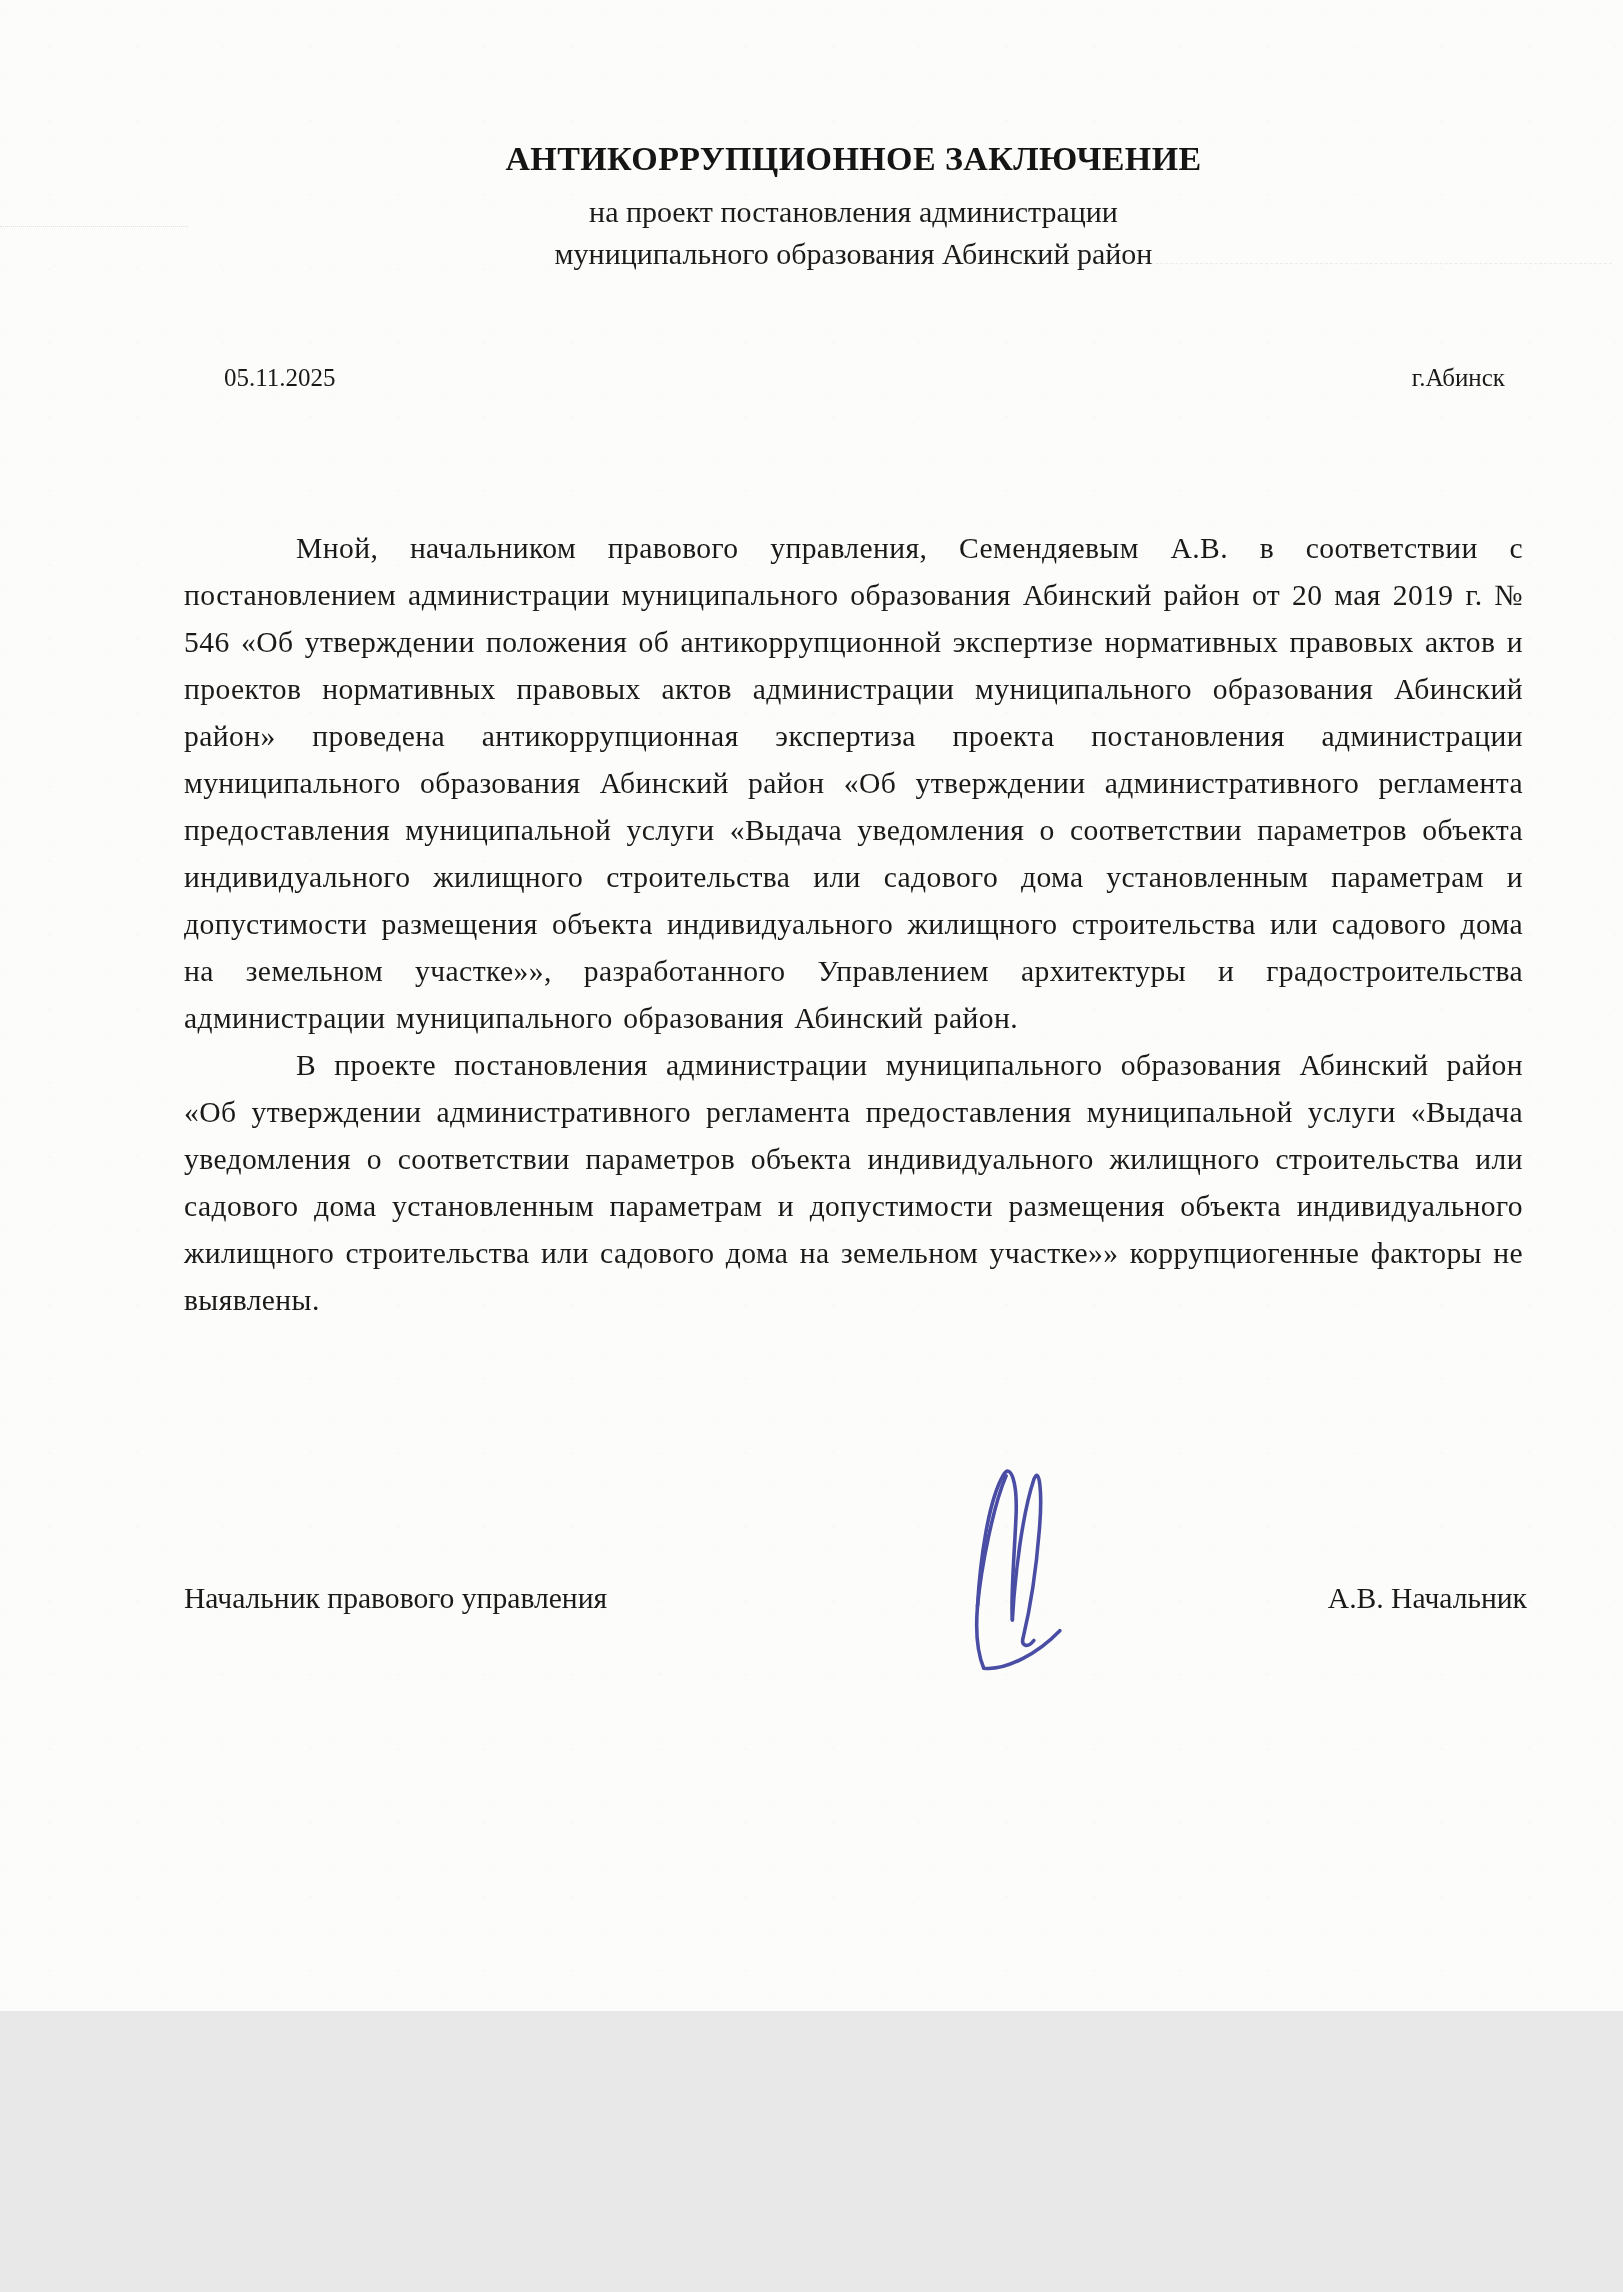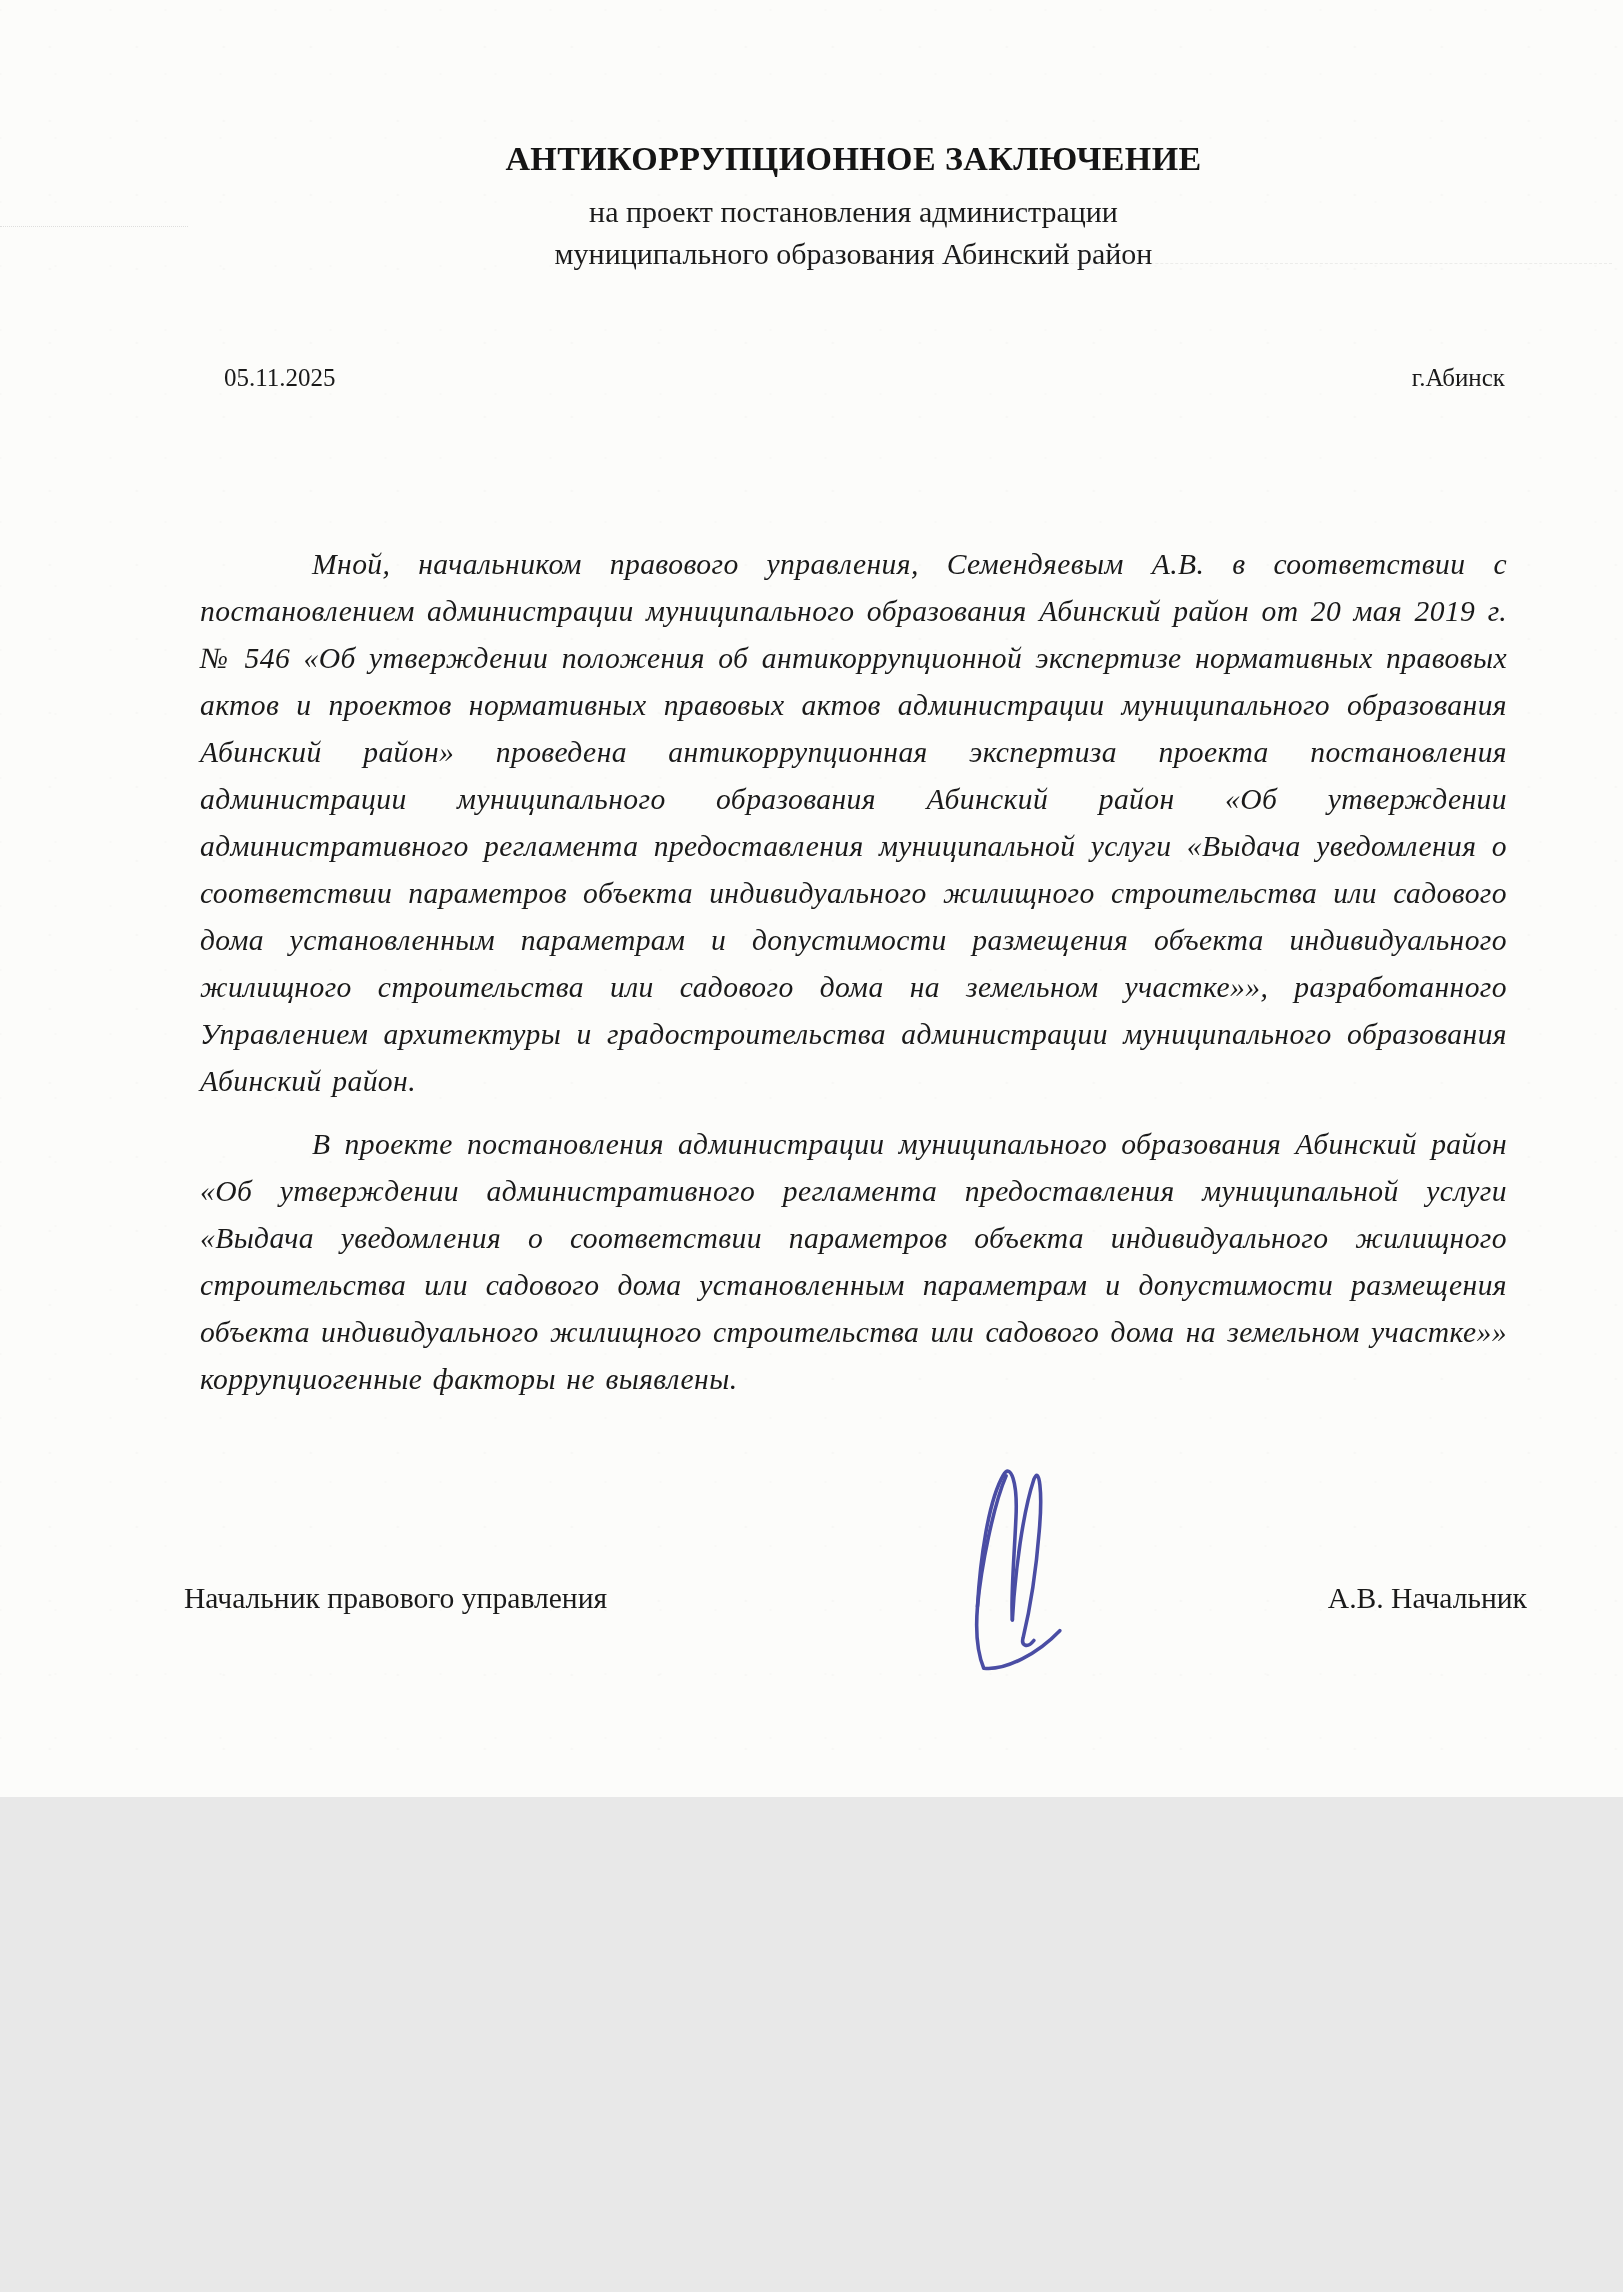--- a/index.html
+++ b/index.html
@@ -1,18 +1,18 @@
 <!DOCTYPE html>
 <html lang="ru" style="font-size:14.3px"><head>
 <meta charset="utf-8">
 <style>
   html,body{margin:0;padding:0;background:#e8e8e8;}
   .page{
     position:relative;
-    width:1624px;height:1797px;
+    width:1624px;height:2011px;
     margin:0 auto;
     background:#fcfcfa;
     color:#1a1a1a;
     font-family:"Liberation Serif","DejaVu Serif",serif;
     overflow:hidden;
   }
   
   .page::before{
     content:"";position:absolute;inset:0;pointer-events:none;
     background:
@@ -45,21 +45,21 @@
   .date-row .date{padding-left:40px;}
   .date-row .place{padding-right:18px;}
 
   .body-text{
     position:absolute;top:525px;left:184px;width:1339px;
     font-size:29.6px;line-height:47px;
     letter-spacing:0.4px;word-spacing:2.7px;
     text-align:justify;
     hyphens:none;
   }
-  .body-text p{margin:16px;text-indent:112px;font-style:italic;}
+  .body-text p{margin:0;text-indent:112px;}
 
   .sign-row{
     position:absolute;top:1562px;left:184px;width:1343px;
     display:flex;justify-content:space-between;
     font-size:29.6px;
     margin-top:20px;
   }
 
   .signature-svg{
     position:absolute;left:956px;top:1463px;

